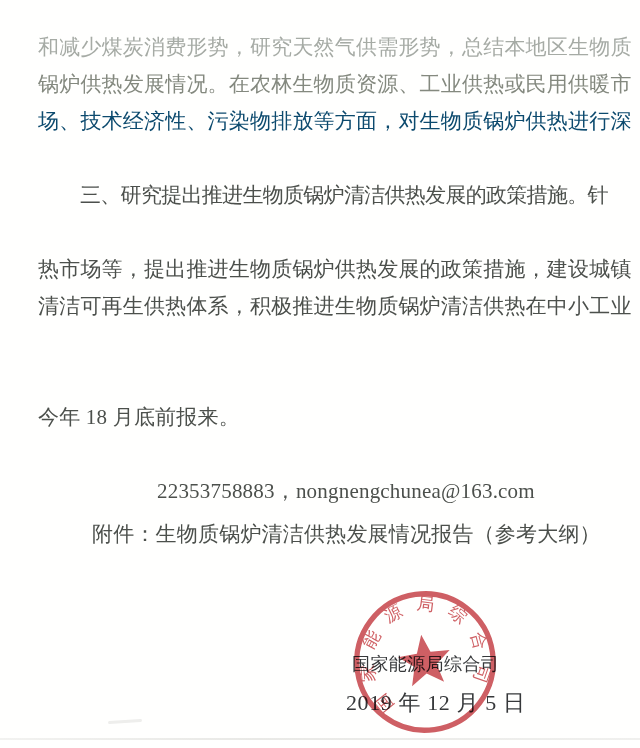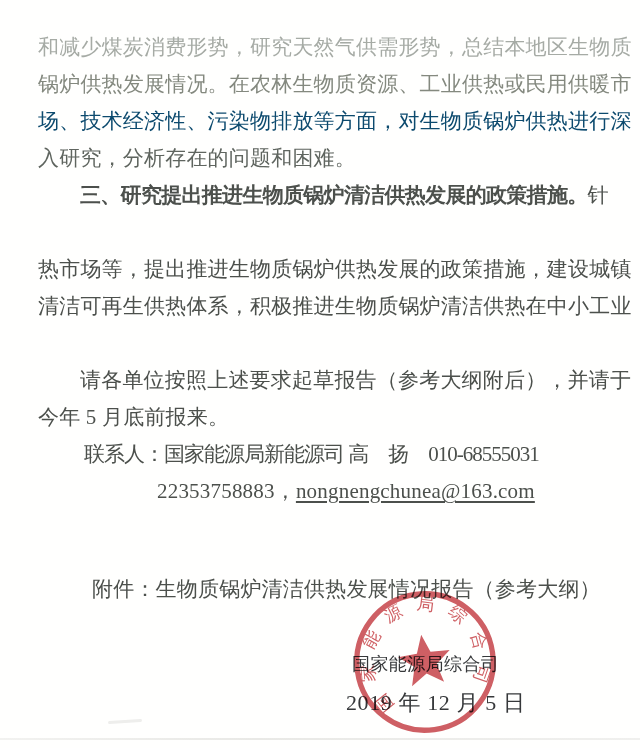--- a/index.html
+++ b/index.html
@@ -14,22 +14,22 @@
   .page{position:absolute;inset:0;background:#fffffe;}
   .l{
     position:absolute;
     left:38px;
     font-size:21px;
     line-height:25px;
     white-space:nowrap;
     color:#4c504c;
     letter-spacing:0.2px;
   }
-  .bold{font-weight:bold;text-align:right;}
-  .email{text-decoration:underline;text-underline-offset:3px;}
+  .bold{font-weight:normal;text-align:right;}
+  .email{text-underline-offset:3px;}
   .sig{
     position:absolute;
     white-space:nowrap;
     color:#36383a;
   }
   .seal-wrap{
     position:absolute;
     left:351px;top:588px;
     width:148px;height:148px;
     transform:rotate(-8deg);
@@ -47,39 +47,36 @@
   }
 </style>
 </head>
 <body>
 
 <div class="page">
 
   <div class="l" style="top:72px;color:#84897f">锅炉供热发展情况。在农林生物质资源、工业供热或民用供暖市</div>
   <div class="l" style="top:35px;color:#a6aba5">和减少煤炭消费形势，研究天然气供需形势，总结本地区生物质</div>
   <div class="l" style="top:109px;color:#0c4a6e">场、技术经济性、污染物排放等方面，对生物质锅炉供热进行深</div>
-  <div class="l" style="top:146px;color:#5f655f">入研究，分析存在的问题和困难。</div>
 
   <div class="l" style="top:183px;left:80px;letter-spacing:-0.7px">
     <span class="bold">三、研究提出推进生物质锅炉清洁供热发展的政策措施。</span><span>针</span>
   </div>
 
   <div class="l" style="top:257px">热市场等，提出推进生物质锅炉供热发展的政策措施，建设城镇</div>
   <div class="l" style="top:294px">清洁可再生供热体系，积极推进生物质锅炉清洁供热在中小工业</div>
 
-  <div class="l" style="top:368px;left:80px">请各单位按照上述要求起草报告（参考大纲附后），并请于</div>
-  <div class="l" style="top:405px">今年 5 月底前报来。</div>
+  <div class="l" style="top:405px">今年 18 月底前报来。</div>
 
-  <div class="l" style="top:442px;left:84px;letter-spacing:-1px">联系人：国家能源局新能源司 高　扬　010-68555031</div>
 
   <div class="l" style="top:479px;left:157px">
     <span>22353758883，</span><span class="email">nongnengchunea@163.com</span>
   </div>
 
-  <div class="l" style="top:577px;left:92px">附件：生物质锅炉清洁供热发展情况报告（参考大纲）</div>
+  <div class="l" style="top:522px;left:92px">附件：生物质锅炉清洁供热发展情况报告（参考大纲）</div>
 
   <div class="sig" style="left:352px;top:652px;font-size:18px;letter-spacing:0.4px">国家能源局综合司</div>
   <div class="sig" style="left:346px;top:688px;font-size:22px;letter-spacing:0.6px">2019 年 12 月 5 日</div>
 
   <div class="seal-wrap">
     <svg width="148" height="148" viewBox="0 0 140 140" xmlns="http://www.w3.org/2000/svg">
       <circle cx="70" cy="70" r="64.5" fill="none" stroke-width="5" stroke="#c8494e"></circle>
       <path d="M70,44 L76.5,61.1 L94.7,62 L80.5,73.4 L85.3,91 L70,81 L54.7,91 L59.5,73.4 L45.3,62 L63.5,61.1 Z" fill="#c8494e"></path>
       <defs>
         <path id="sealArc" d="M 38.5,107.5 A 49,49 0 1 1 101.5,107.5" fill="none"></path>

